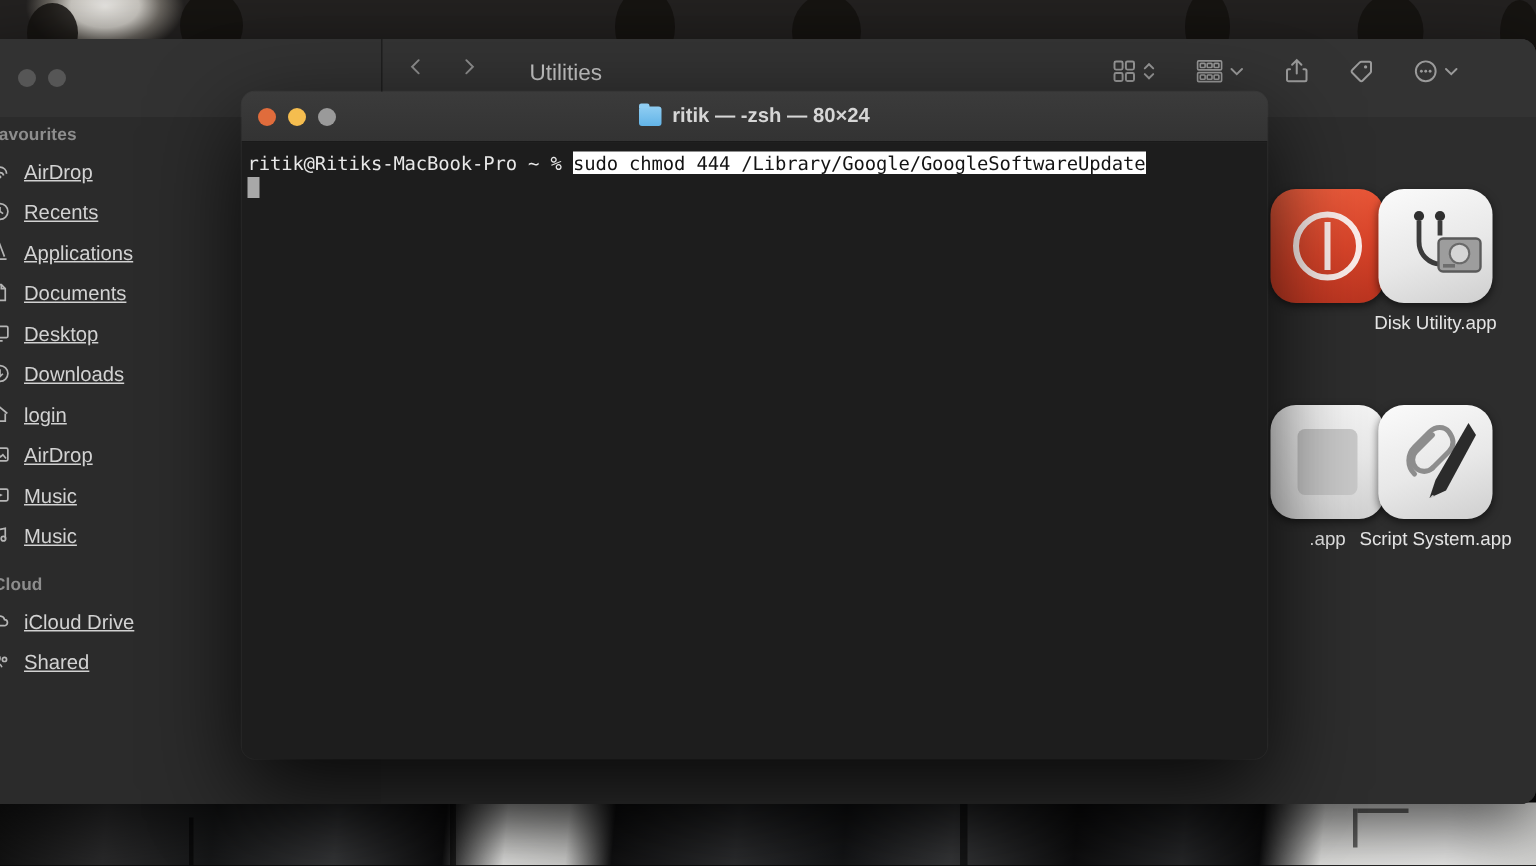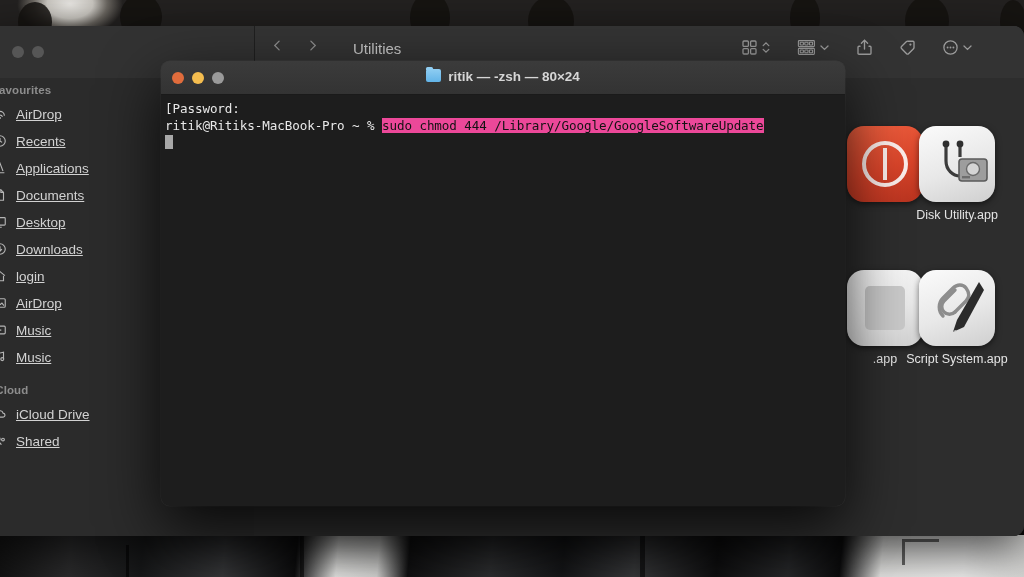--- a/index.html
+++ b/index.html
@@ -79,31 +79,31 @@
           box-shadow:0 22px 60px rgba(0,0,0,.80), 0 0 0 .5px rgba(255,255,255,.07); }
   .term-tb { height:34px; background:linear-gradient(180deg,#3b3b3b 0%, #333333 100%);
              position:relative; border-bottom:1px solid #1a1a1a; }
   .term-lights { position:absolute; left:11px; top:11px; display:flex; gap:8px; }
   .tl { width:12px; height:12px; border-radius:50%; }
   .tl.r { background:#e06c3c; }
   .tl.y { background:#f5bd4f; }
   .tl.g { background:#9a9a9a; }
   .term-title { position:absolute; left:0; right:0; top:8px; text-align:center;
                 font-size:13.5px; color:#d6d6d6; font-weight:700;
-                display:flex; align-items:flex-start; justify-content:center; gap:7px; }
+                display:flex; align-items:flex-end; justify-content:center; gap:7px; }
   .folder-ic { width:15px; height:13px; border-radius:2px;
                background:linear-gradient(180deg,#8fcdf2 0%, #62b4e8 100%);
                position:relative; flex:0 0 15px; }
   .folder-ic:before { content:""; position:absolute; left:0; top:-2.5px; width:7px; height:3px;
                       background:#8fcdf2; border-radius:1.5px 1.5px 0 0; }
   .term-body { height:411px; background:#1d1d1d; padding:5px 0 0 4px;
                font-family:"DejaVu Sans Mono", monospace; font-size:12.6px;
                line-height:17.2px; color:#e8e8e8; letter-spacing:-.1px; }
   .tline { white-space:pre; }
-  .sel { background:#ec4899; color:#131313; }
+  .sel { background:#ffffff; color:#131313; }
   .cursorblk { display:inline-block; width:7.6px; height:14px; background:#a8a8a8;
                vertical-align:-2px; }
 </style>
 </head>
 <body>
 
 <div id="screen">
 
   <div class="wallpaper">
     <div class="wp-mid"></div>
@@ -435,19 +435,18 @@
         <span class="tl r"></span>
         <span class="tl y"></span>
         <span class="tl g"></span>
       </div>
       <div class="term-title">
         <span class="folder-ic"></span>
         <span>ritik — -zsh — 80×24</span>
       </div>
     </div>
     <div class="term-body">
-      <div class="tline">[Password:</div>
       <div class="tline"><span>ritik@Ritiks-MacBook-Pro ~ % </span><span class="sel">sudo chmod 444 /Library/Google/GoogleSoftwareUpdate</span></div>
       <div class="tline"><span class="cursorblk"></span></div>
     </div>
   </div>
 
 </div>
 
 </body></html>

